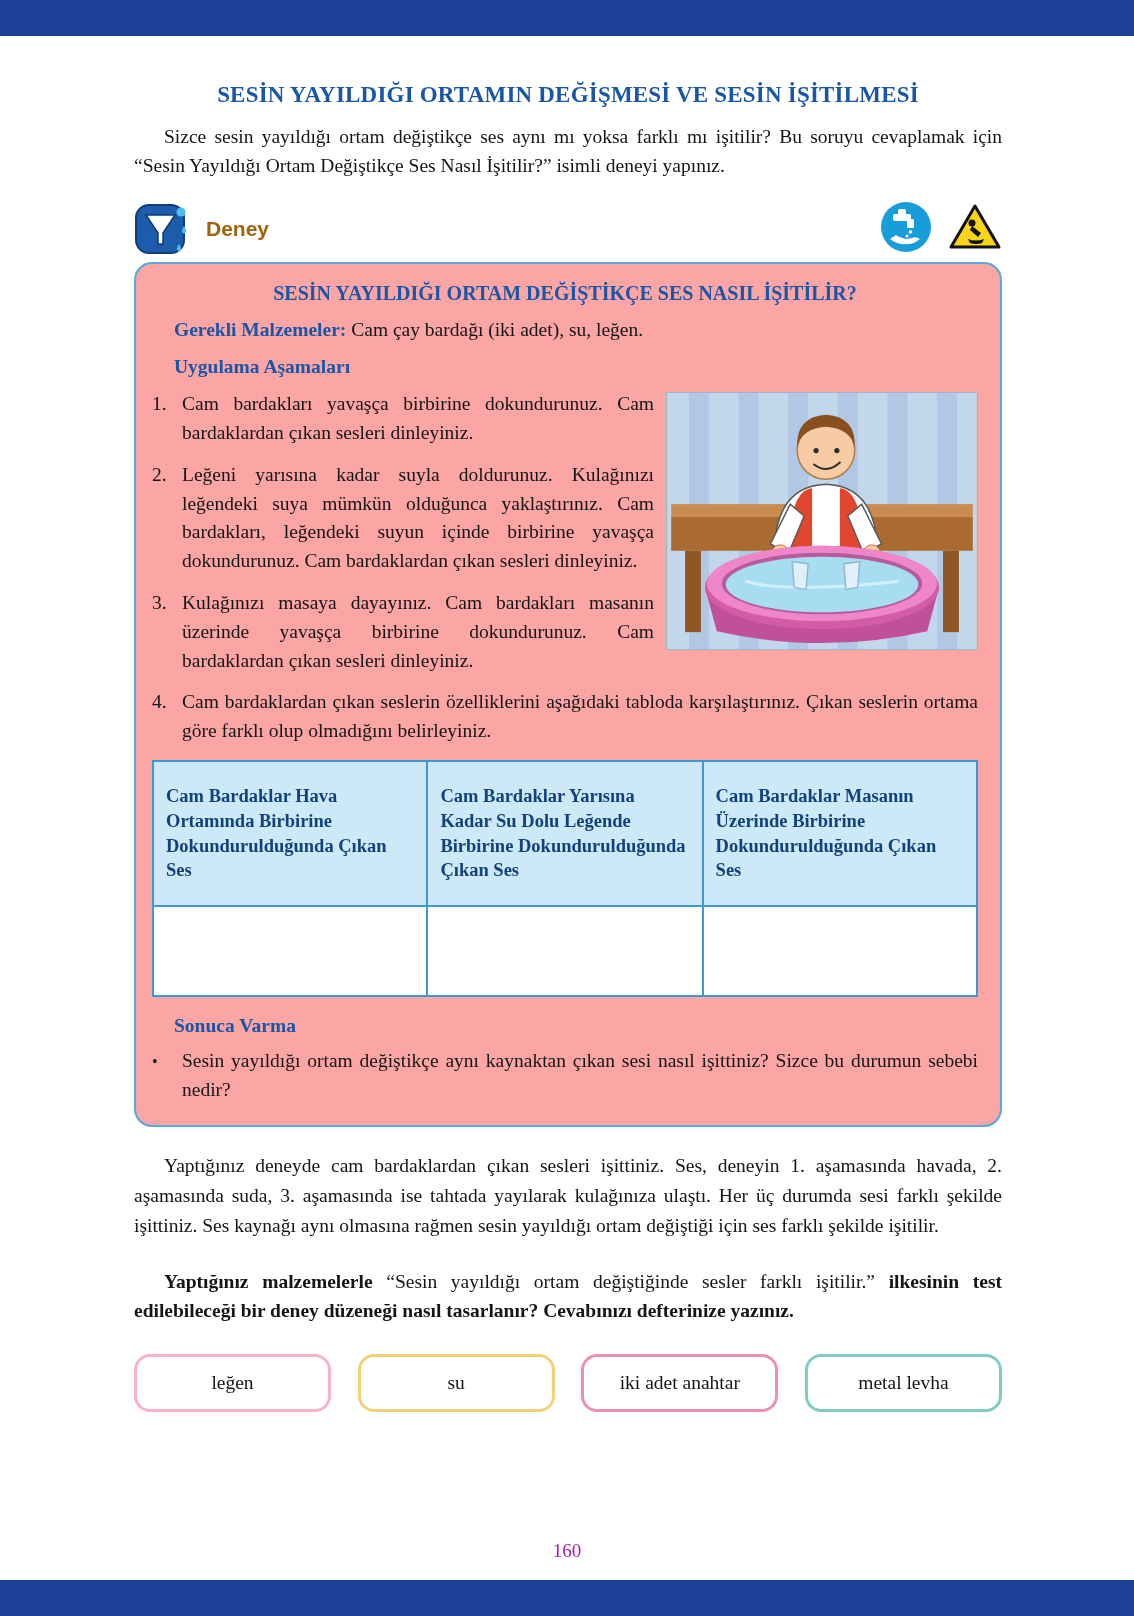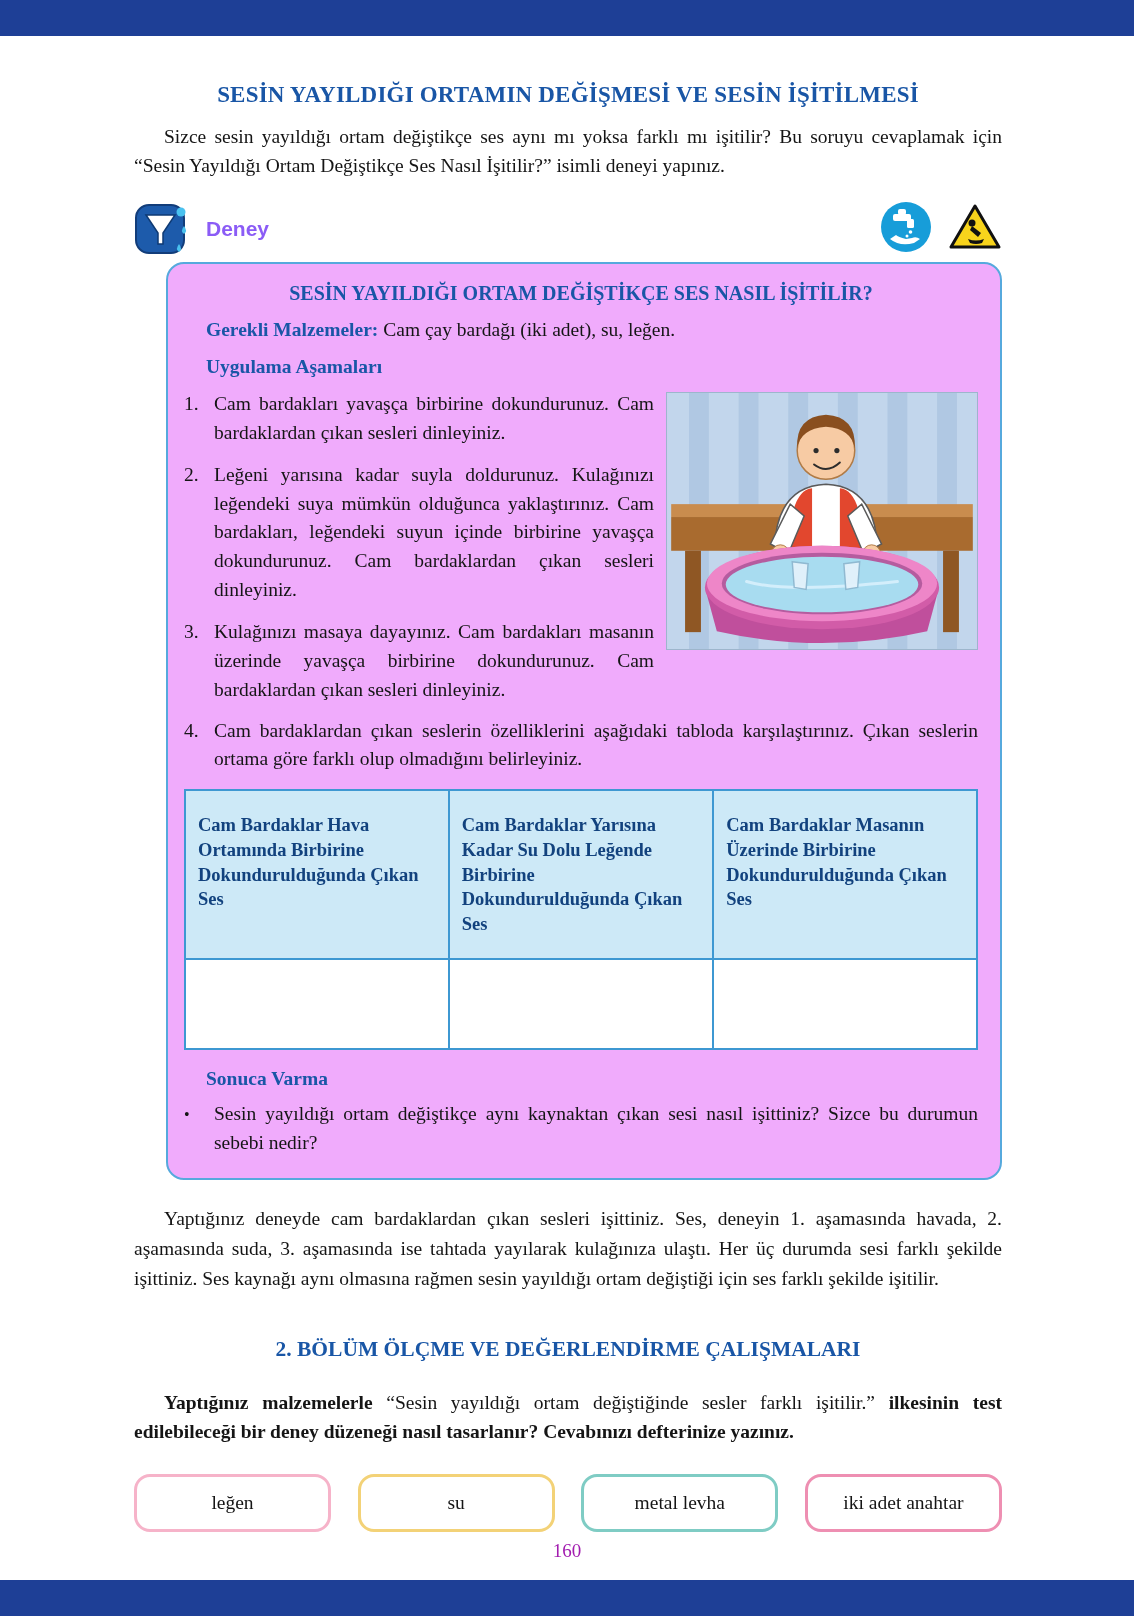--- a/index.html
+++ b/index.html
@@ -22,29 +22,29 @@
   .para {
     font-size:19.5px; line-height:1.5; text-align:justify;
   }
   .intro { margin-top:14px; text-indent:30px; }
 
   .deney-row {
     margin-top:14px; display:flex; align-items:center;
   }
   .deney-icon { width:58px; height:58px; flex:none; }
   .deney-label {
-    margin-left:14px; font-weight:bold; font-size:21px; color:#8b5cf6;
+    margin-left:14px; font-weight:bold; font-size:21px; color:#a16207;
     font-family:"Liberation Sans", sans-serif;
   }
   .deney-spacer { flex:1; }
   .corner-icon { flex:none; margin-left:16px; }
 
   .exp-box {
     margin-top:4px; border:2.5px solid #56a9dd; border-radius:18px;
-    padding:12px 22px 20px 16px; background:#f0abfc;margin-left:32px;
+    padding:12px 22px 20px 16px; background:#fca5a5;
   }
   .exp-title {
     text-align:center; font-weight:bold; font-size:20px; color:#1956a6;
     margin-top:6px;
   }
   .line-indent { margin-left:22px; }
   .materials-line { margin-top:14px; font-size:19.5px; }
   .blue-label { color:#1956a6; font-weight:bold; }
   .sub-heading {
     margin-top:15px; font-weight:bold; font-size:19.5px; color:#1956a6;
@@ -240,37 +240,36 @@
 
       <div class="bullet-row">
         <span class="bullet-glyph">•</span>
         <span class="bullet-text">Sesin yayıldığı ortam değiştikçe aynı kaynaktan çıkan sesi nasıl işittiniz? Sizce bu durumun sebebi nedir?</span>
       </div>
 
     </div>
 
     <p class="para result-para">Yaptığınız deneyde cam bardaklardan çıkan sesleri işittiniz. Ses, deneyin 1. aşamasında havada, 2. aşamasında suda, 3. aşamasında ise tahtada yayılarak kulağınıza ulaştı. Her üç durumda sesi farklı şekilde işittiniz. Ses kaynağı aynı olmasına rağmen sesin yayıldığı ortam değiştiği için ses farklı şekilde işitilir.</p>
 
-    <div class="section-title">2. BÖLÜM ÖLÇME VE DEĞERLENDİRME ÇALIŞMALARI</div>
 
     <p class="para prompt-para"><b>Yaptığınız malzemelerle</b><span> “Sesin yayıldığı ortam değiştiğinde sesler farklı işitilir.” </span><b>ilkesinin test edilebileceği bir deney düzeneği nasıl tasarlanır? Cevabınızı defterinize yazınız.</b></p>
 
     <div class="materials-row">
       <div class="mat-box" style="border-color:#f6b3c9">
         <span>leğen</span>
       </div>
       <div class="mat-box" style="border-color:#f3d277">
         <span>su</span>
       </div>
+      <div class="mat-box" style="border-color:#ee8fb2">
+        <span>iki adet anahtar</span>
+      </div>
       <div class="mat-box" style="border-color:#7fccc4">
         <span>metal levha</span>
       </div>
-      <div class="mat-box" style="border-color:#ee8fb2">
-        <span>iki adet anahtar</span>
-      </div>
     </div>
 
   </div>
 
   <div class="page-number">160</div>
 
   <div class="bar bottom"></div>
 
 </div>
 

